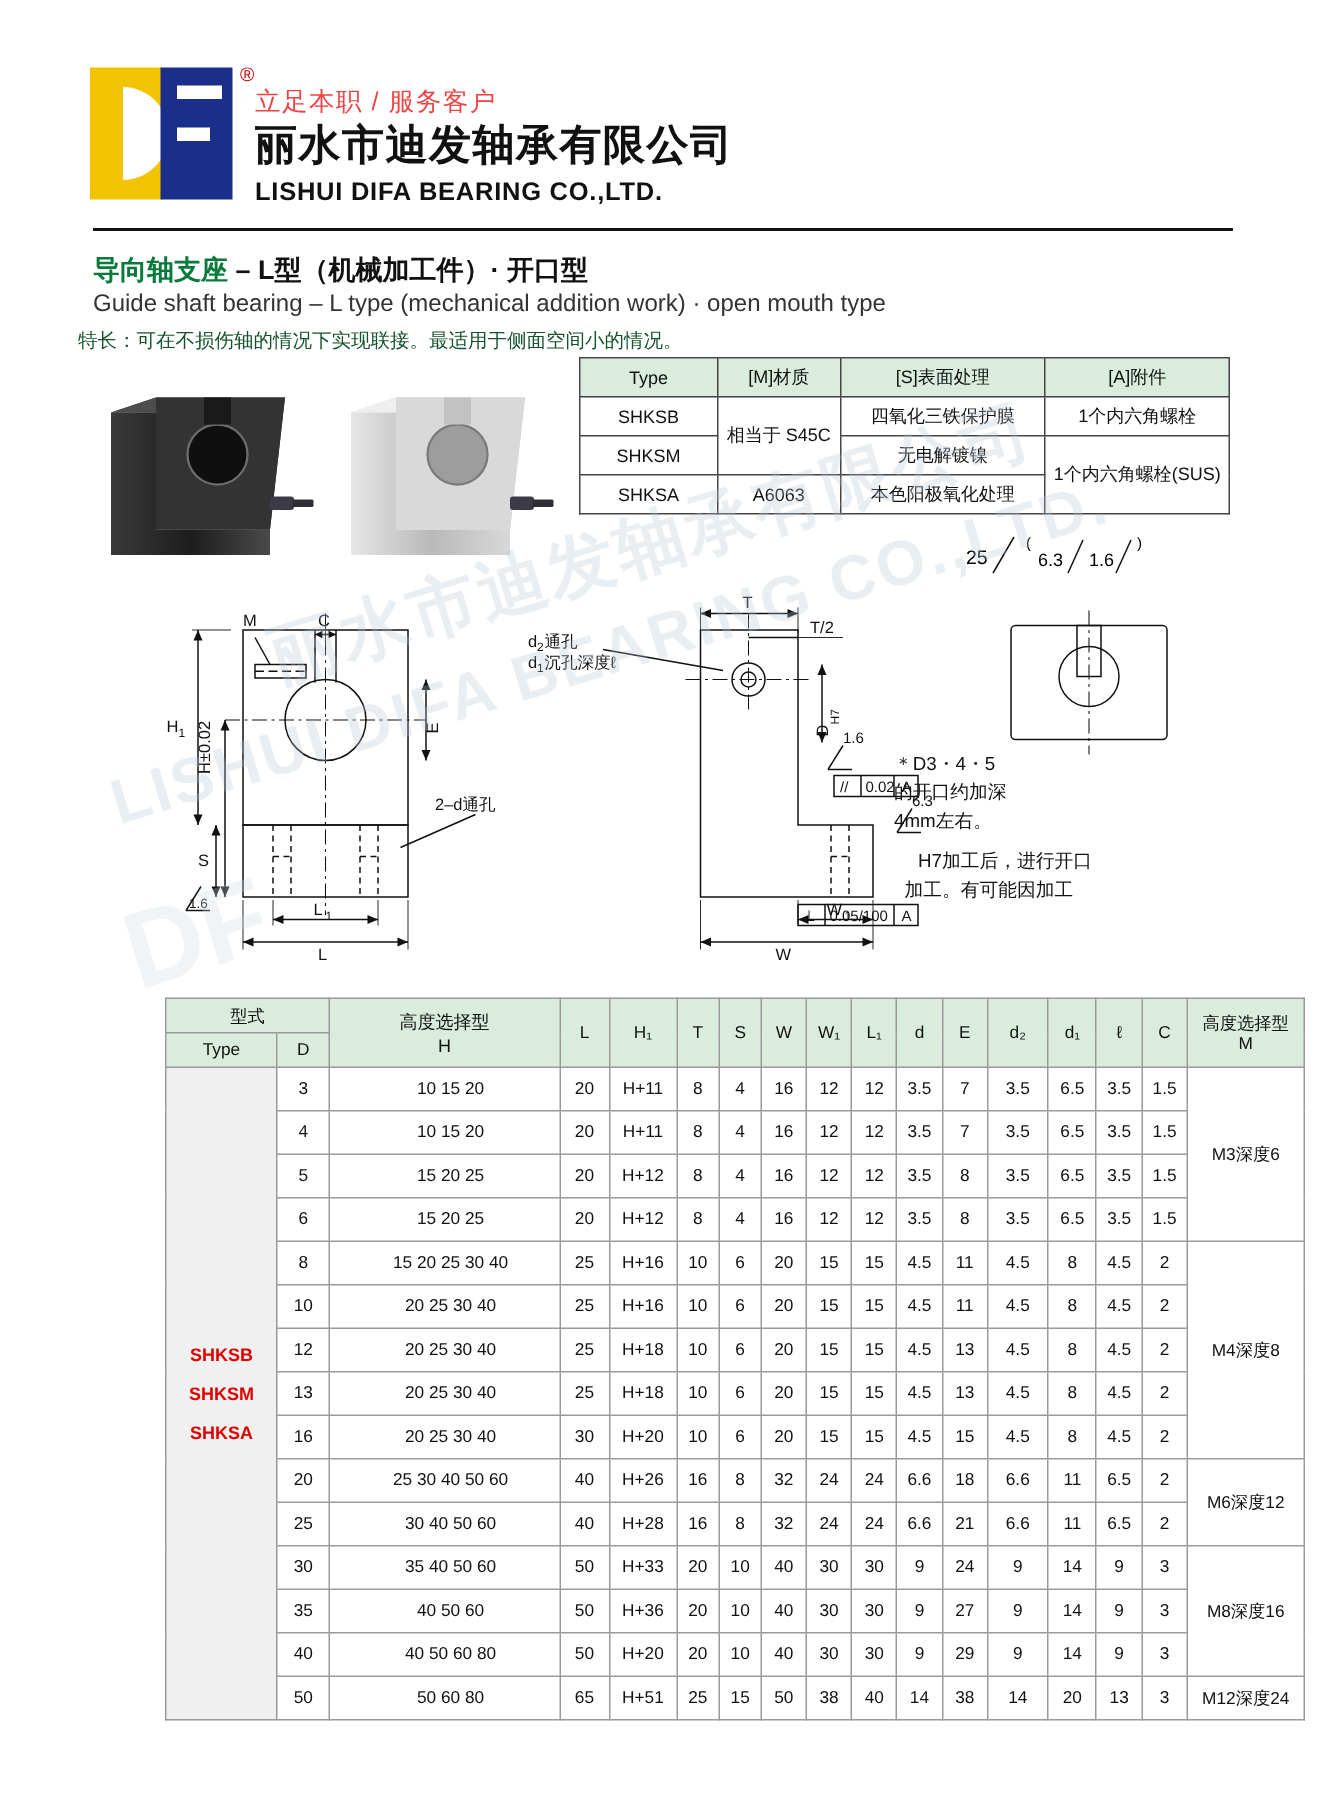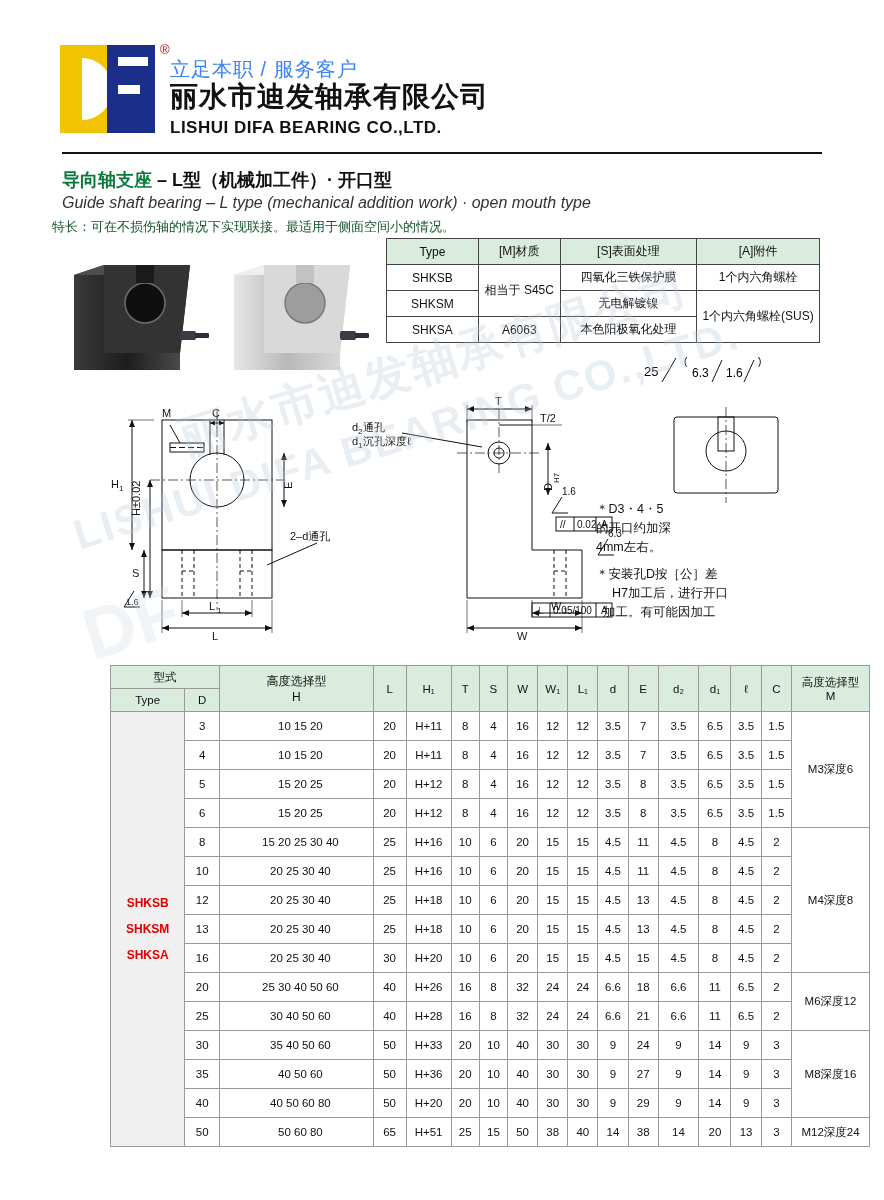--- a/index.html
+++ b/index.html
@@ -47,28 +47,28 @@
   }
   .logo .dhole{
     position:absolute;left:22px;top:13px;width:30px;height:62px;border-radius:0 31px 31px 0;background:#fff;
   }
   .logo .f{
     position:absolute;left:47px;top:0;width:48px;height:88px;background:#1b2f8a;
   }
   .logo .f1{position:absolute;left:58px;top:12px;width:30px;height:9px;background:#fff;}
   .logo .f2{position:absolute;left:58px;top:40px;width:22px;height:9px;background:#fff;}
   .reg{position:absolute;left:100px;top:2px;font-size:13px;color:#c00;}
-  .slogan{position:absolute;left:110px;top:16px;font-size:20px;color:#3b82f6;letter-spacing:1px;}
+  .slogan{position:absolute;left:110px;top:16px;font-size:17px;color:#ef4444;letter-spacing:1px;}
   .cname{position:absolute;left:110px;top:38px;font-size:28px;font-weight:bold;color:#111;letter-spacing:1px;}
   .cname-en{position:absolute;left:110px;top:78px;font-size:17px;font-weight:bold;color:#111;letter-spacing:.5px;}
 
   
   .title-cn{position:absolute;left:62px;top:168px;font-size:18px;font-weight:bold;}
   .title-cn .green{color:#0a7a3c;text-align:center;}
-  .title-en{position:absolute;left:62px;top:194px;font-size:16px;color:#333;font-style:italic;}
+  .title-en{position:absolute;left:62px;top:194px;font-size:16px;color:#333;}
   .feature{position:absolute;left:52px;top:218px;font-size:13px;color:#14532d;}
 
   
   .mat-table{
     position:absolute;left:386px;top:238px;width:434px;
     border-collapse:collapse;font-size:12px;
   }
   .mat-table td,.mat-table th{
     border:1px solid #444;text-align:center;padding:4px 2px;font-weight:normal;
   }
@@ -359,21 +359,20 @@
       <text x="539" y="219" font-size="10">A</text>
       <text x="64" y="210" font-size="9">1.6</text>
     </g>
   </svg>
 
   <div class="note-right">
     <div>＊D3・4・5</div>
     <div>的开口约加深</div>
     <div>4mm左右。</div>
     <div style="height:8px"></div>
-    <div>＊安装孔D按［公］差</div>
     <div style="padding-left:16px">H7加工后，进行开口</div>
     <div style="padding-left:7px">加工。有可能因加工</div>
   </div>
 
   <div class="spec-wrap">
     <table class="spec">
       <thead>
         <tr>
           <td colspan="2" style="width:110px">型式</td>
           <td rowspan="2" style="width:160px" class="sp-h-head">

